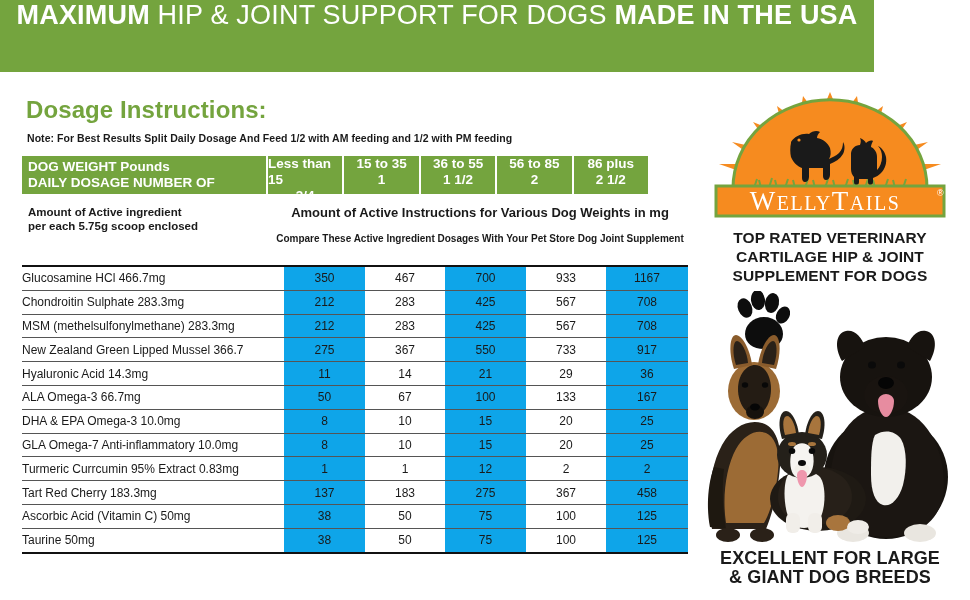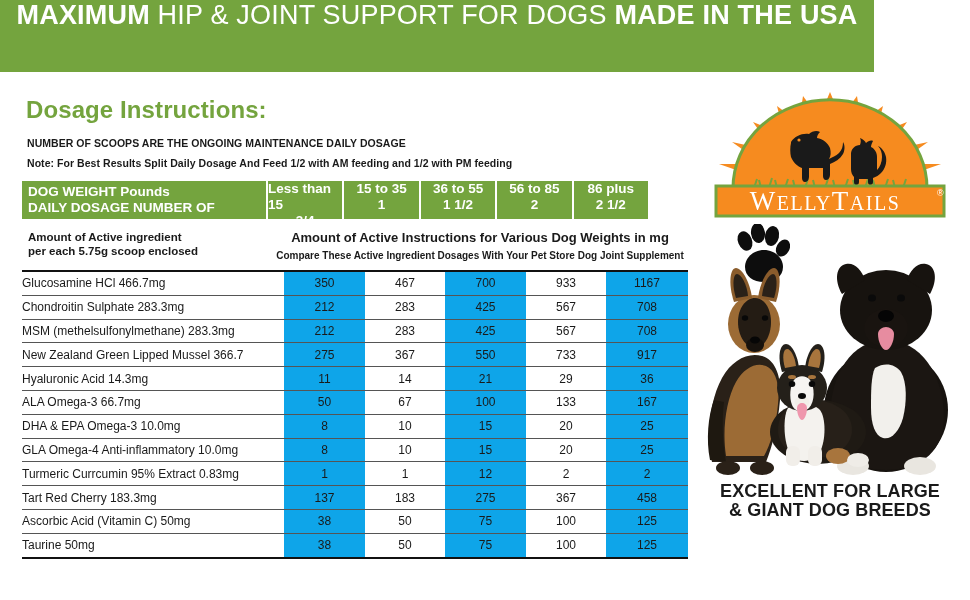--- a/index.html
+++ b/index.html
@@ -29,24 +29,24 @@
            align-items:center;justify-content:flex-start;}
   .wt-cell .r{font-size:13.5px;font-weight:bold;line-height:16px;}
   .wt-cell .s{font-size:13.5px;font-weight:bold;line-height:16px;}
 
   
   .subhead{display:flex;width:666px;margin-top:11px;}
   .subhead-left{width:250px;padding-left:6px;box-sizing:border-box;}
   .subhead-left div{font-size:11.5px;font-weight:bold;line-height:14px;}
   .subhead-right{flex:1;text-align:center;}
   .subhead-right .big{font-size:13px;font-weight:bold;line-height:16px;}
-  .subhead-right .small{font-size:10px;font-weight:bold;line-height:15px;margin-top:2px;}
-
-  
-  table.grid{border-collapse:collapse;width:666px;margin-top:7px;table-layout:fixed;}
+  .subhead-right .small{font-size:10px;font-weight:bold;line-height:15px;margin-top:10px;}
+
+  
+  table.grid{border-collapse:collapse;width:666px;margin-top:19px;table-layout:fixed;}
   table.grid td{font-size:12px;height:22.8px;padding:0;border-top:1.4px solid #555;}
   table.grid tr:first-child td{border-top:2.2px solid #111;}
   table.grid tr:last-child td{border-bottom:2.2px solid #111;}
   td.ing{text-align:left;padding-left:7px;}
   td.num{text-align:center;font-size:12.5px;}
   td.shade{background:#0ea5e9;}
 
   
   .right{position:absolute;left:690px;top:82px;width:280px;text-align:center;}
 
@@ -65,21 +65,20 @@
 
 <div class="page">
 
   <div class="banner">
     <div class="banner-text"><span class="bold">MAXIMUM </span><span class="light">HIP &amp; JOINT SUPPORT FOR DOGS </span><span class="bold">MADE IN THE USA</span></div>
   </div>
 
   <div class="left">
 
     <div class="dosage-title">Dosage Instructions:</div>
-    <div class="note1">NUMBER OF SCOOPS ARE THE ONGOING MAINTENANCE DAILY DOSAGE</div>
     <div class="note2">Note: For Best Results Split Daily Dosage And Feed 1/2 with AM feeding and 1/2 with PM feeding</div>
 
     <div class="wt-strip">
       <div class="wt-left">
         <div class="l1">DOG WEIGHT Pounds</div>
         <div class="l2">DAILY DOSAGE NUMBER OF SCOOPS</div>
       </div>
       <div class="wt-cell">
         <div class="r">Less than 15</div>
         <div class="s">3/4</div>
@@ -173,21 +172,21 @@
           </tr>
           <tr>
             <td class="ing">DHA &amp; EPA Omega-3  10.0mg</td>
             <td class="num shade">8</td>
             <td class="num">10</td>
             <td class="num shade">15</td>
             <td class="num">20</td>
             <td class="num shade">25</td>
           </tr>
           <tr>
-            <td class="ing">GLA Omega-4 Anti-inflammatory 10.0mg</td>
+            <td class="ing">GLA Omega-7 Anti-inflammatory 10.0mg</td>
             <td class="num shade">8</td>
             <td class="num">10</td>
             <td class="num shade">15</td>
             <td class="num">20</td>
             <td class="num shade">25</td>
           </tr>
           <tr>
             <td class="ing">Turmeric Currcumin 95% Extract 0.83mg</td>
             <td class="num shade">1</td>
             <td class="num">1</td>
@@ -271,20 +270,25 @@
         </g>
 
         <rect x="17" y="96" width="228" height="30" fill="#f68b1f" stroke="#74a43e" stroke-width="3"></rect>
         <text x="126" y="120" text-anchor="middle" fill="#ffffff" font-family="'Liberation Serif',serif" font-size="27" letter-spacing="1.5">
           <tspan font-size="27">W</tspan><tspan font-size="20">ELLY</tspan><tspan font-size="27">T</tspan><tspan font-size="20">AILS</tspan>
         </text>
         <text x="238" y="106" fill="#ffffff" font-family="'Liberation Sans',sans-serif" font-size="9">®</text>
       </svg>
     </div>
 
+    <div class="tagline">
+      <div>TOP RATED VETERINARY</div>
+      <div>CARTILAGE HIP &amp; JOINT</div>
+      <div>SUPPLEMENT FOR DOGS</div>
+    </div>
 
     <div class="photo-area">
 
       <svg class="paw" viewBox="0 0 56 60">
         <ellipse cx="11" cy="17" rx="7" ry="10" transform="rotate(-22 11 17)" fill="#0d0d0d"></ellipse>
         <ellipse cx="24" cy="9" rx="7" ry="10" transform="rotate(-8 24 9)" fill="#0d0d0d"></ellipse>
         <ellipse cx="38" cy="12" rx="7" ry="10" transform="rotate(12 38 12)" fill="#0d0d0d"></ellipse>
         <ellipse cx="49" cy="24" rx="6.5" ry="9" transform="rotate(28 49 24)" fill="#0d0d0d"></ellipse>
         <path d="M30,26 c11,0 19,8 19,17 c0,9 -8,15 -19,15 c-11,0 -19,-6 -19,-15 c0,-9 8,-17 19,-17 z" fill="#0d0d0d"></path>
       </svg>

